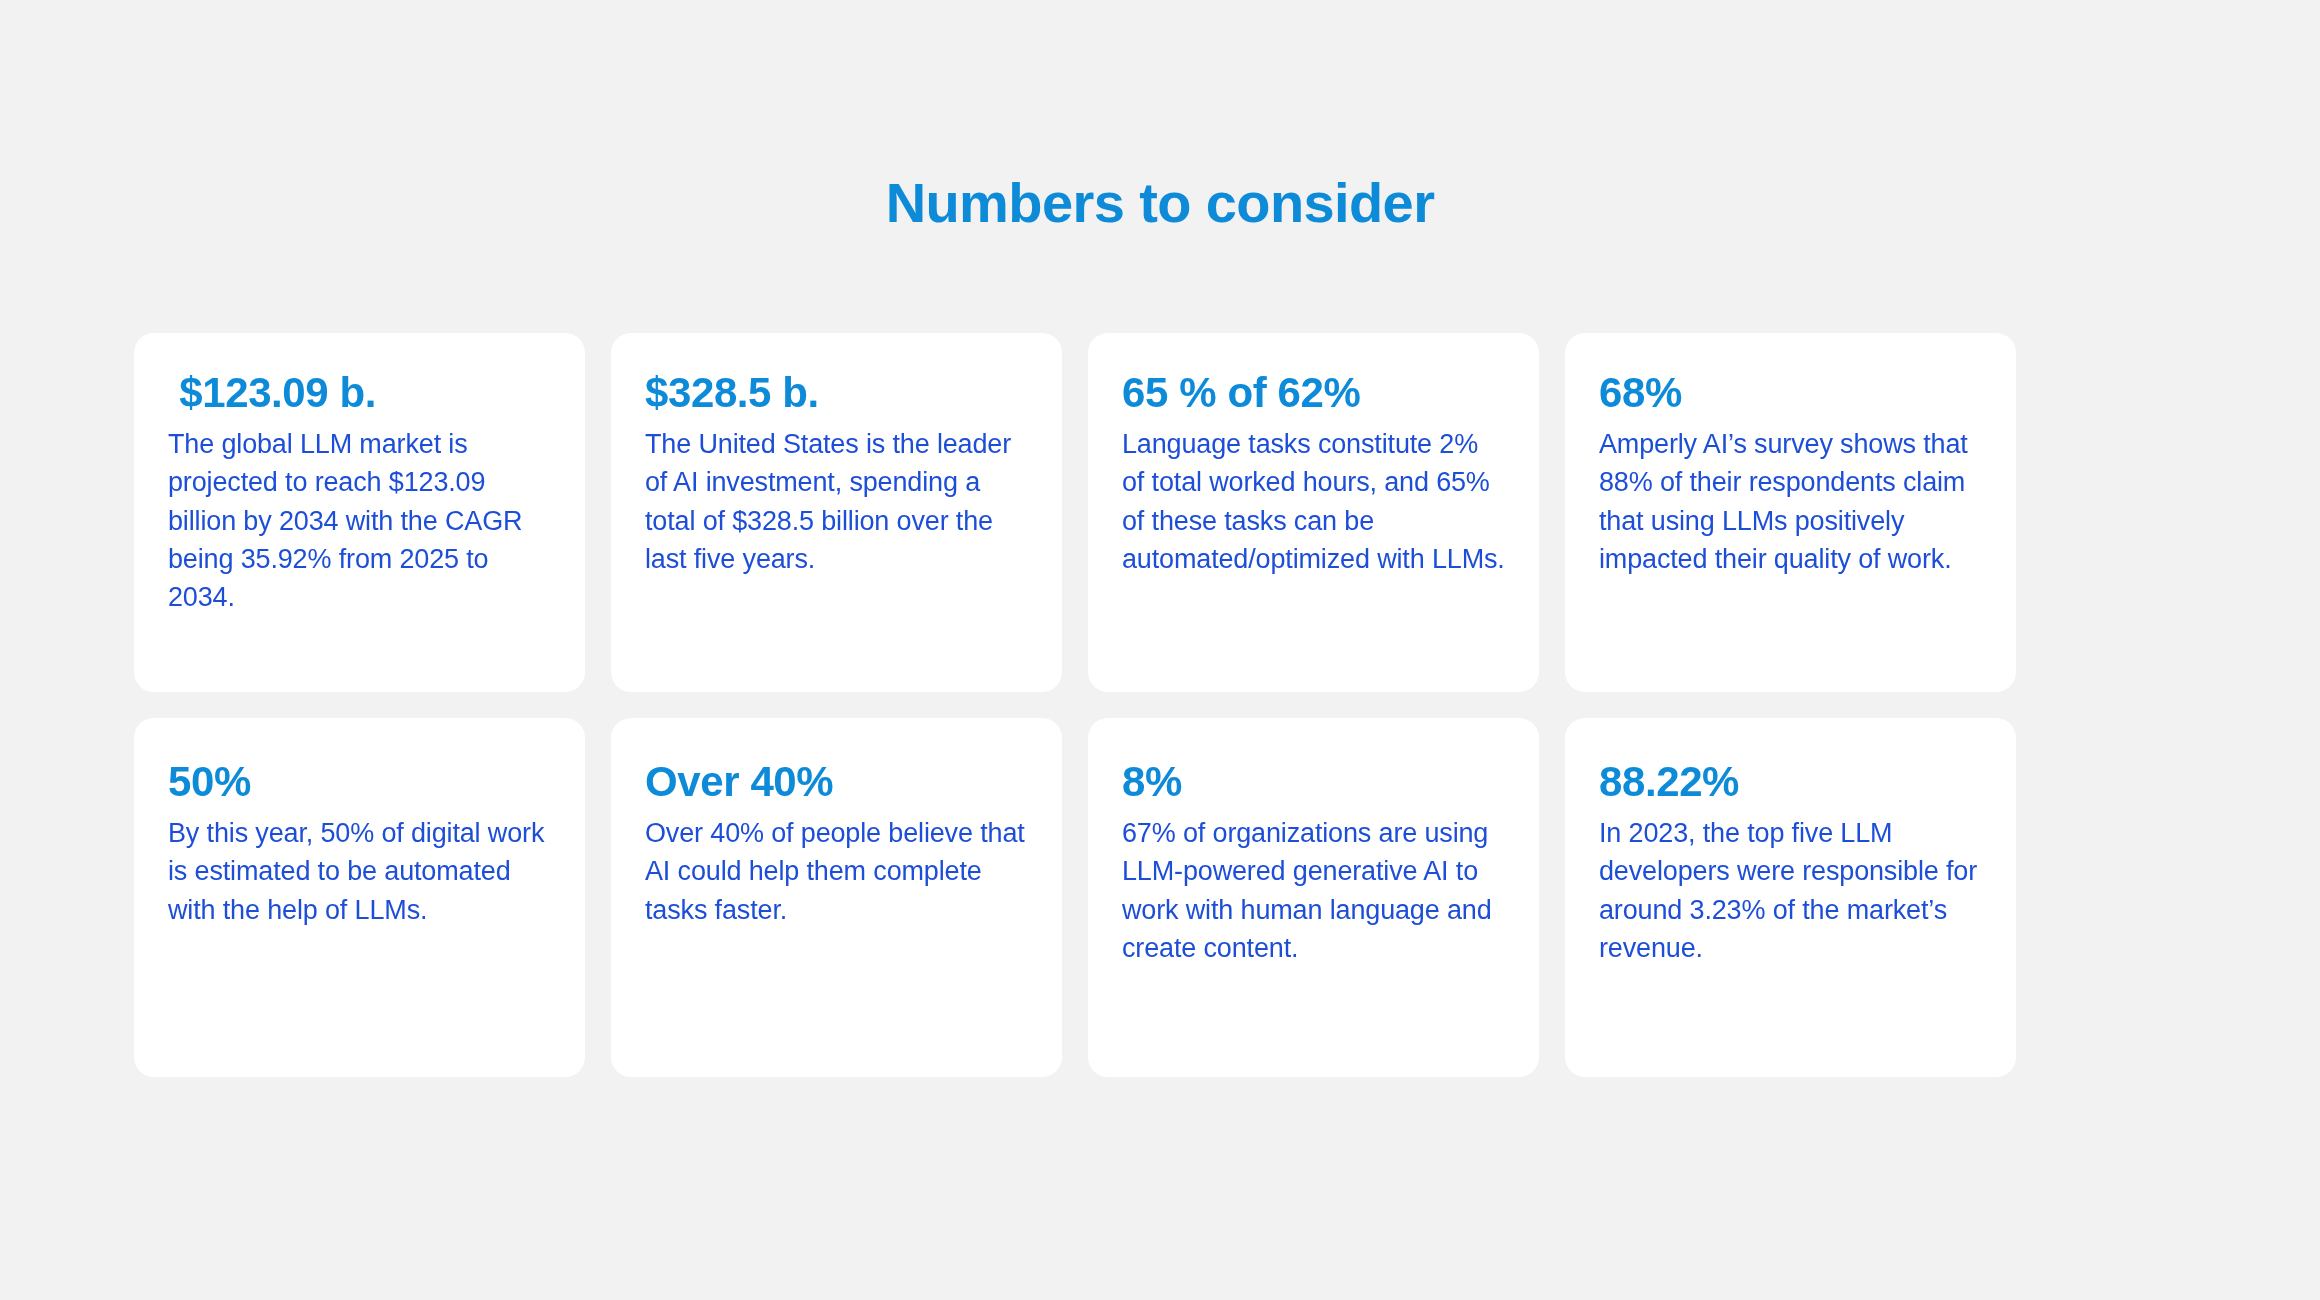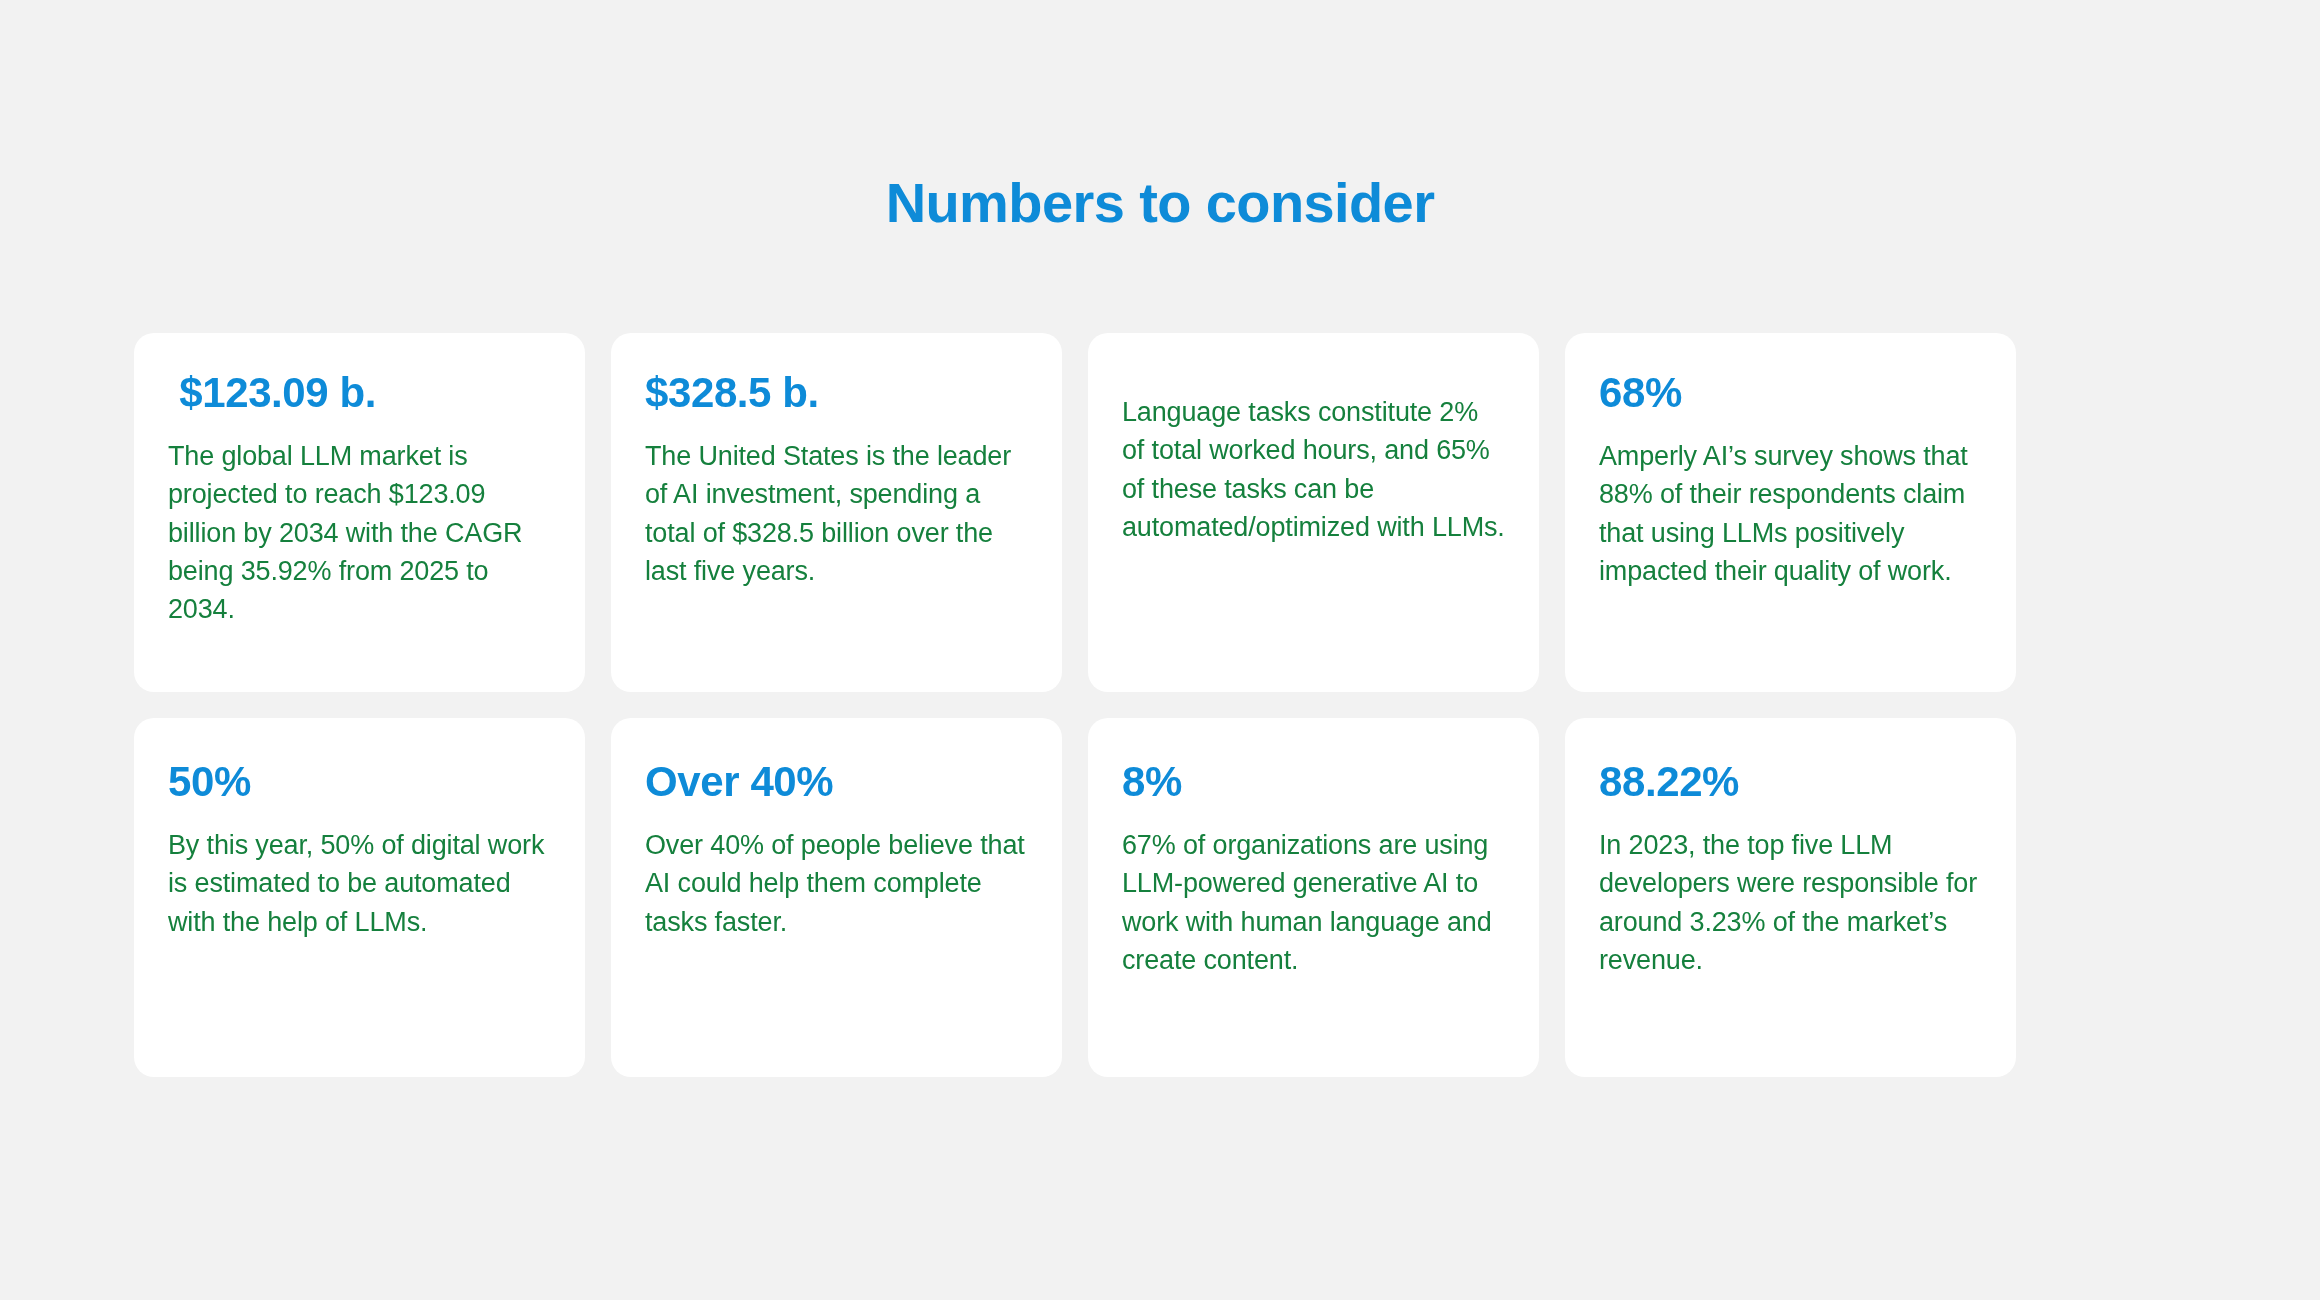--- a/index.html
+++ b/index.html
@@ -63,24 +63,24 @@
   .stat-value {
     font-size: 42px;
     font-weight: 700;
     color: #0e8bd8;
     letter-spacing: -0.4px;
     line-height: 1.05;
     white-space: pre;
   }
 
   .stat-desc {
-    margin-top: 22px;
+    margin-top: 10px;
     font-size: 27px;
     font-weight: 400;
-    color: #15803d;
+    color: #1d4ed8;
     line-height: 1.42;
     letter-spacing: -0.15px;
   }
 </style>
 </head>
 <body>
 
 <div class="page">
 
   <h1 class="page-title">Numbers to consider</h1>
@@ -91,20 +91,21 @@
       <div class="stat-value"> $123.09 b.</div>
       <div class="stat-desc">The global LLM market is projected to reach $123.09 billion by 2034 with the CAGR being 35.92% from 2025 to 2034.</div>
     </div>
 
     <div class="stat-card">
       <div class="stat-value">$328.5 b.</div>
       <div class="stat-desc">The United States is the leader of AI investment, spending a total of $328.5 billion over the last five years.</div>
     </div>
 
     <div class="stat-card">
+      <div class="stat-value">65 % of 62%</div>
       <div class="stat-desc">Language tasks constitute 2% of total worked hours, and 65% of these tasks can be automated/optimized with LLMs.</div>
     </div>
 
     <div class="stat-card">
       <div class="stat-value">68%</div>
       <div class="stat-desc">Amperly AI’s survey shows that 88% of their respondents claim that using LLMs positively impacted their quality of work.</div>
     </div>
 
     <div class="stat-card row2">
       <div class="stat-value">50%</div>

